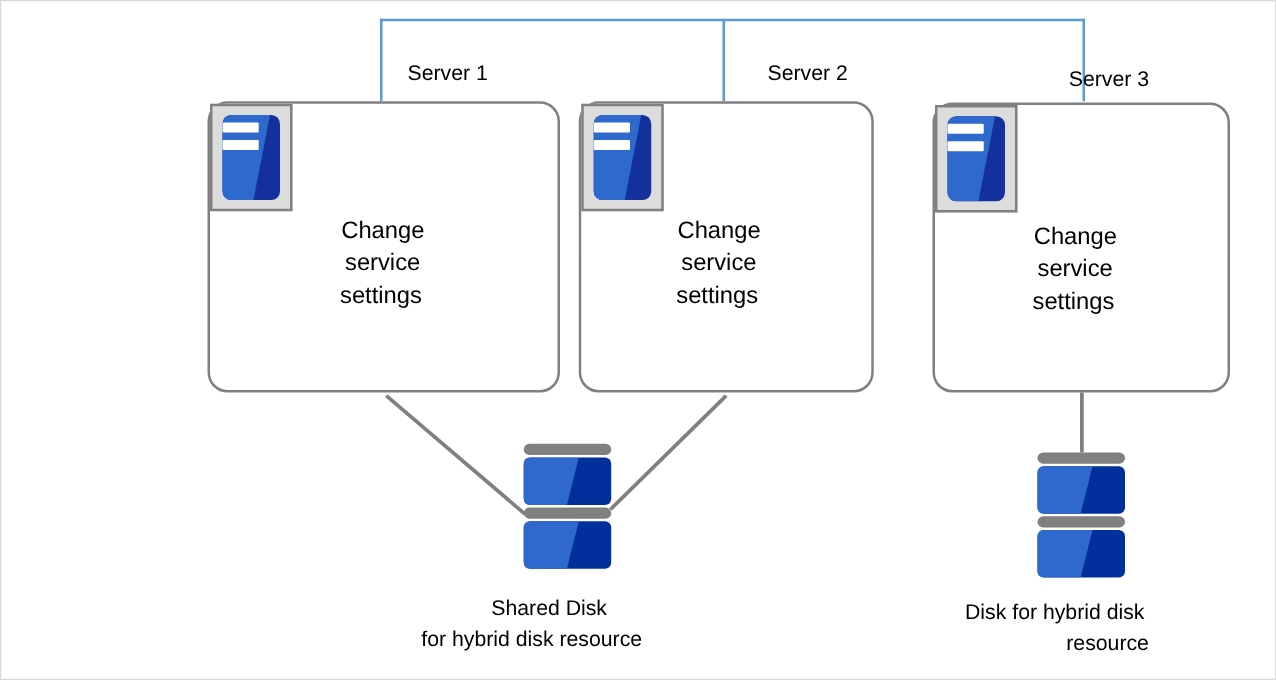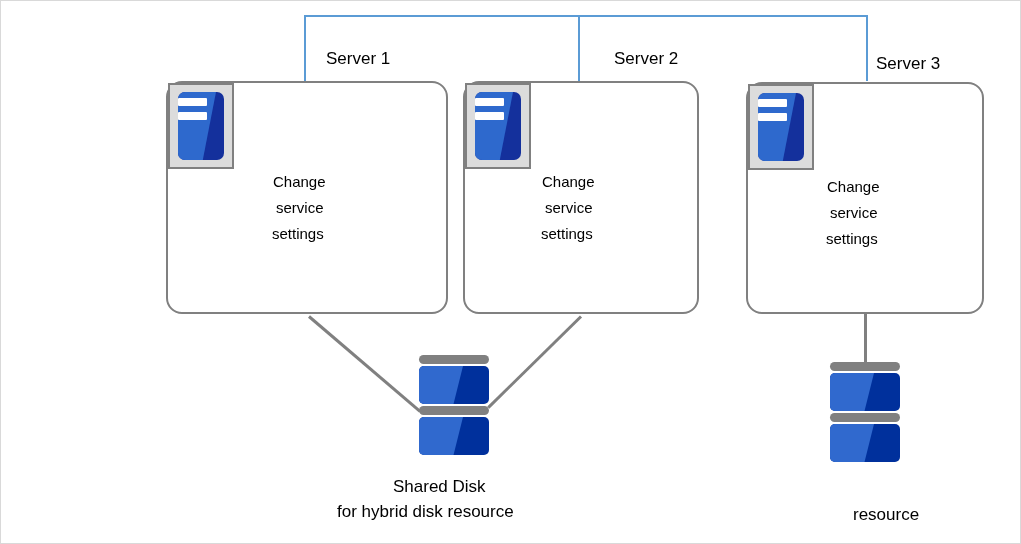--- a/index.html
+++ b/index.html
@@ -41,21 +41,21 @@
   .server-label {
     position: absolute;
     font-size: 17px;
     color: #000000;
     white-space: nowrap;
     line-height: 1;
     text-align: center;
   }
   .box-text {
     position: absolute;
-    font-size: 15px;
+    font-size: 19px;
     color: #000000;
     line-height: 1.48;
     white-space: nowrap;
   }
 
   
   .srv-icon {
     position: absolute;
     background: #dcdcdc;
     border: 2px solid #808080;
@@ -184,21 +184,21 @@
     <div class="chassis">
       <div class="hi"></div>
     </div>
     <div class="bar b1"></div>
     <div class="bar b2"></div>
   </div>
   <div class="box-text" style="left:541px; top:170px;">Change</div>
   <div class="box-text" style="left:544px; top:196px;">service</div>
   <div class="box-text" style="left:540px; top:222px;">settings</div>
 
-  <div class="server-label" style="left:875px; top:54px;">Server 3</div>
+  <div class="server-label" style="left:854px; top:54px;">Server 3</div>
   <div class="server-box" style="left:745px; top:81px; width:238px; height:232px;"></div>
   <div class="srv-icon" style="left:747px; top:83px;">
     <div class="chassis">
       <div class="hi"></div>
     </div>
     <div class="bar b1"></div>
     <div class="bar b2"></div>
   </div>
   <div class="box-text" style="left:826px; top:175px;">Change</div>
   <div class="box-text" style="left:829px; top:201px;">service</div>
@@ -220,15 +220,16 @@
   <div class="disk" style="left:829px; top:361px;">
     <div class="platter-bar"></div>
     <div class="platter">
       <div class="hi"></div>
     </div>
     <div class="platter-bar"></div>
     <div class="platter">
       <div class="hi"></div>
     </div>
   </div>
+  <div class="disk-caption" style="left:771px; top:477px;">Disk for hybrid disk</div>
   <div class="disk-caption" style="left:852px; top:502px;">resource</div>
 
 </div>
 
 </body></html>

